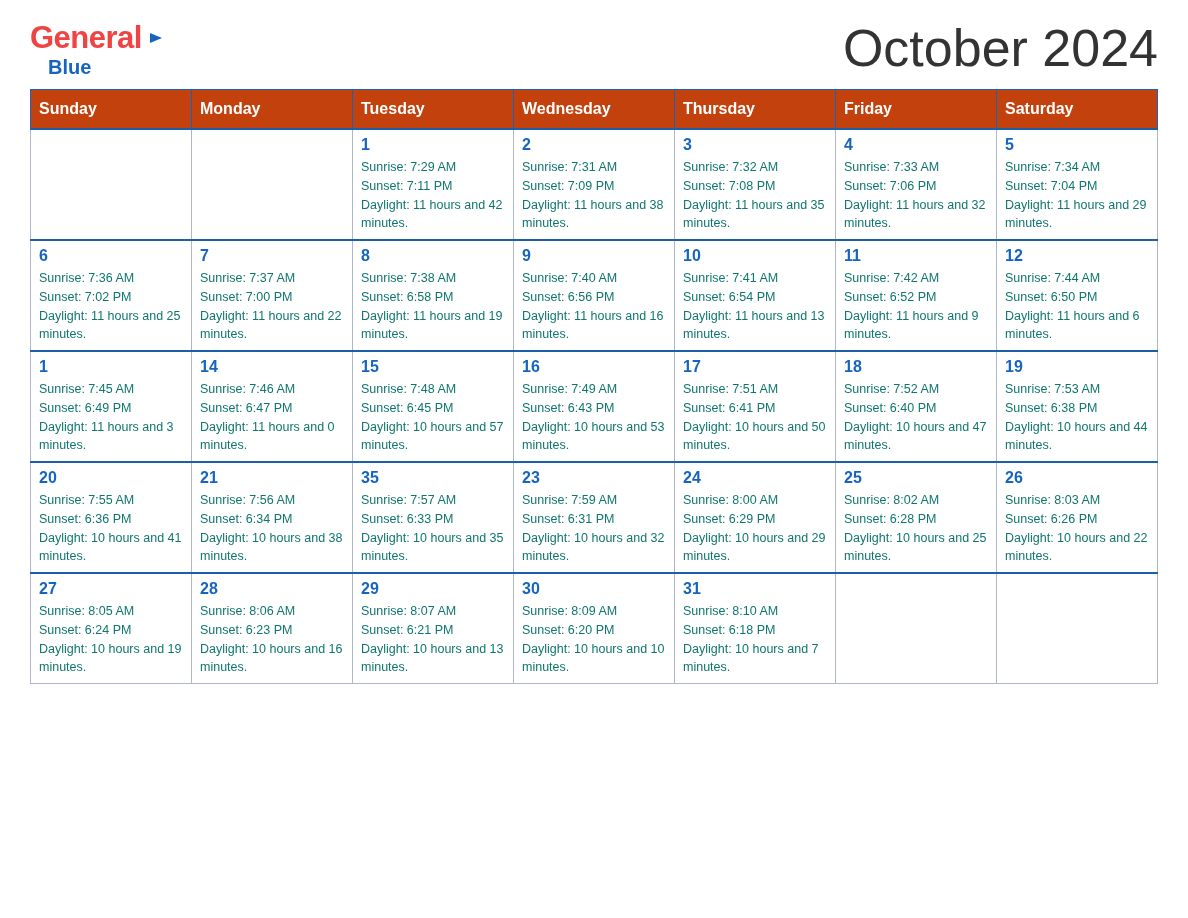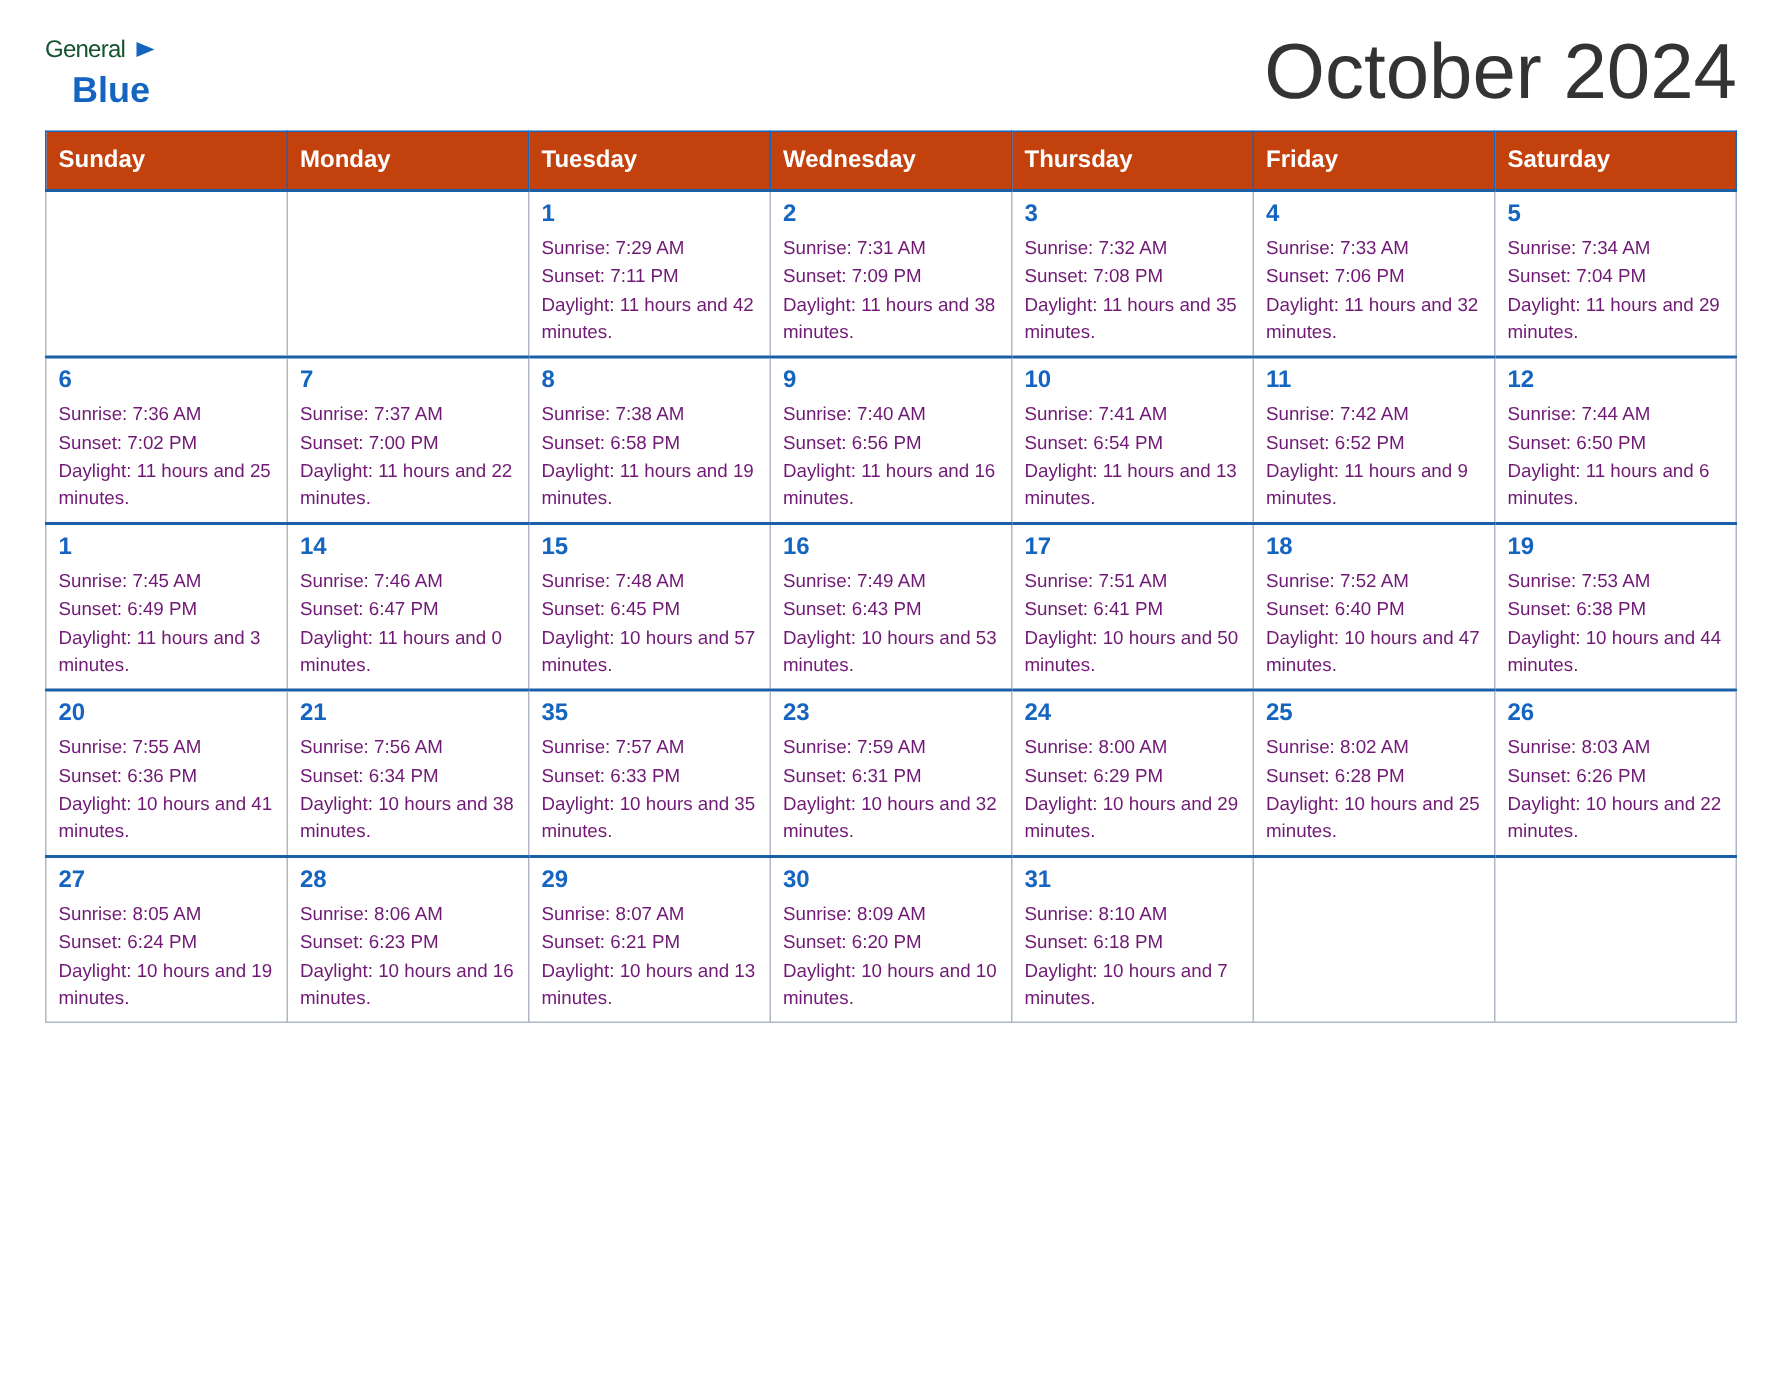--- a/index.html
+++ b/index.html
@@ -59,50 +59,50 @@
     }
     .day-number {
       font-size: 16px;
       font-weight: bold;
       color: #1565c0;
       display: block;
       margin-bottom: 4px;
     }
     .day-info {
       font-size: 12.5px;
-      color: #701a75;
+      color: #0f766e;
       line-height: 1.5;
     }
     .empty-cell {
       background: #fff;
     }
     tr.week-row td {
       border-top: 2px solid #1a5fa8;
     }
     
     .logo-row {
       display: flex;
       align-items: center;
     }
   </style>
 </head>
 <body>
 
 <div class="header">
   <div class="logo">
     <div class="logo-row">
-      <span style="font-size:16px;font-weight:normal;color:#14532d;letter-spacing:-0.5px;">General</span>
+      <span style="font-size:31px;font-weight:bold;color:#ef4444;letter-spacing:-0.5px;">General</span>
       <span style="display:inline-block;margin-left:4px;margin-top:4px;">
         <svg width="18" height="18" viewBox="0 0 18 18">
             <polygon points="4,4 16,9 4,14" fill="#1565c0"></polygon>
           </svg>
       </span>
     </div>
     <div>
-      <span style="font-size:24px;font-weight:bold;color:#1565c0;margin-left:18px;">Blue</span>
+      <span style="font-size:20px;font-weight:bold;color:#1565c0;margin-left:18px;">Blue</span>
     </div>
   </div>
   <div class="title-block">
     <div class="month-title">October 2024</div>
   </div>
 </div>
 
 <table class="calendar-table">
   <thead>
     <tr>

